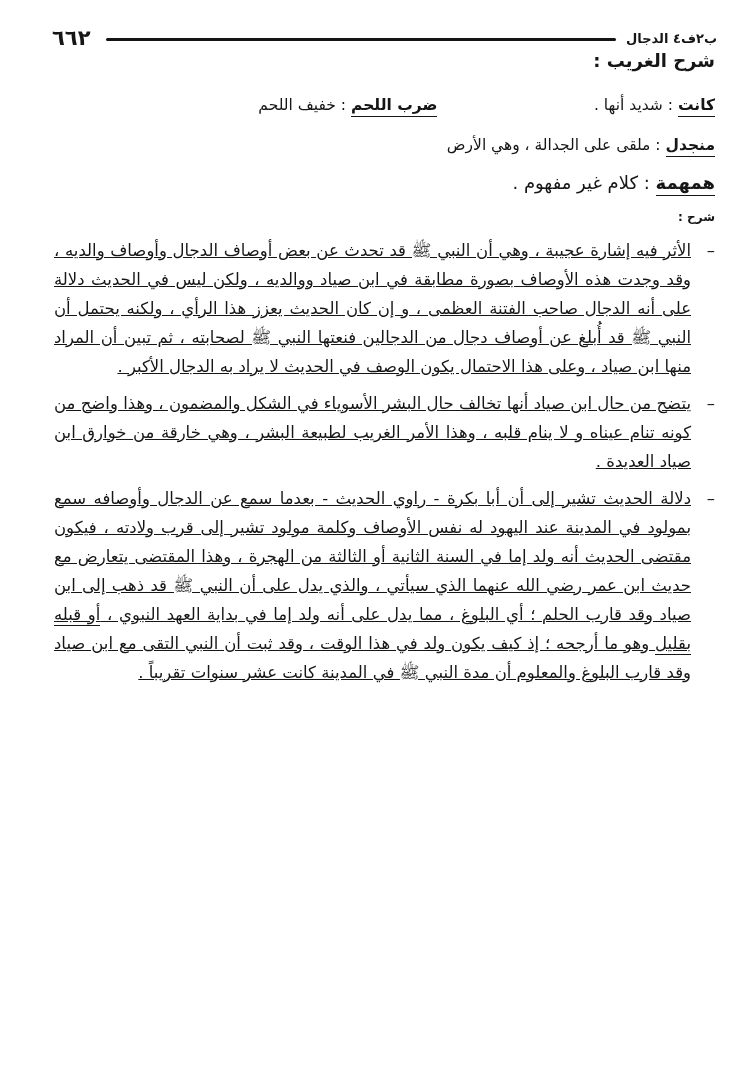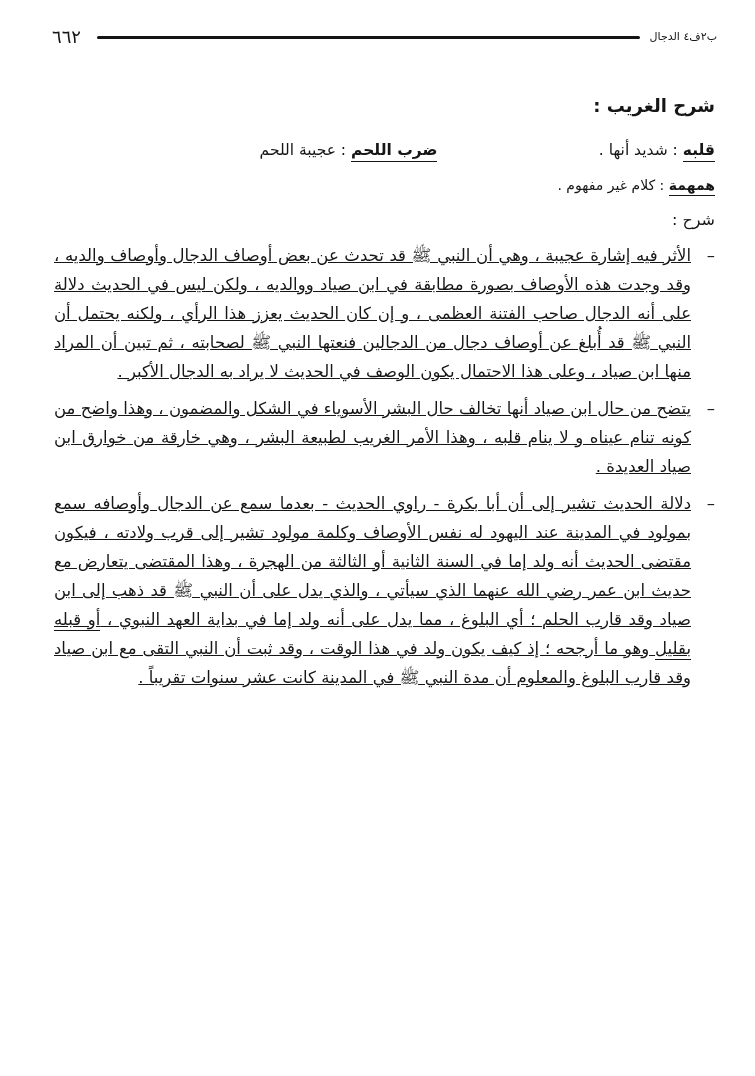--- a/index.html
+++ b/index.html
@@ -14,68 +14,67 @@
     direction: rtl;
     overflow: hidden;
   }
   
   .header {
     display: flex;
     align-items: center;
     padding: 26px 38px 0 52px;
   }
   .header-title {
-    font-weight: normal;
-    font-size: 11px;
+    font-weight: bold;
+    font-size: 13px;
     white-space: nowrap;
     letter-spacing: 0.5px;
   }
   .header-rule {
     flex: 1;
     height: 3px;
     background: #141414;
     margin: 2px 10px 0 16px;
     border-radius: 2px;
   }
   .page-number {
-    font-weight: normal;
-    font-size: 18px;
+    font-weight: bold;
+    font-size: 21px;
     white-space: nowrap;
     letter-spacing: 2px;
   }
   
   .content { padding: 0 40px 0 54px; }
   .gharib-heading {
-    margin-top: 48px;
     font-size: 18px;
     font-weight: bold;
   }
   .gharib-grid {
     display: grid;
     grid-template-columns: 42% 58%;
     margin-top: 22px;
     row-gap: 15px;
     font-size: 15.5px;
     line-height: 1.6;
   }
   .entry { white-space: nowrap; }
   .term {
     font-weight: bold;
     border-bottom: 1.5px solid #161616;
     padding-bottom: 2px;
     margin-top: 37px;
   }
   .gharib-full {
     margin-top: 14px;
-    font-size: 14px;
+    font-size: 18px;
   }
   .sharh-heading {
     margin-top: 17px;
-    font-size: 16px;
-    font-weight: normal;
+    font-size: 12px;
+    font-weight: bold;
   }
   
   .bullets { margin-top: 12px; }
   .bullet {
     display: flex;
     font-size: 16.5px;
     line-height: 29px;
     margin-bottom: 8px;
   }
   .bullet .dash {
@@ -103,28 +102,32 @@
     <span class="page-number">٦٦٢</span>
   </div>
 
   <div class="content">
 
     <div class="gharib-heading">شرح الغريب :</div>
 
     <div class="gharib-grid">
 
       <div class="entry">
-        <span class="term">قلبه</span>
+        <span class="term">كانت</span>
         <span class="def">: شديد أنها .</span>
       </div>
       <div class="entry">
         <span class="term">ضرب اللحم</span>
-        <span class="def">: عجيبة اللحم</span>
+        <span class="def">: خفيف اللحم</span>
       </div>
 
+      <div class="entry">
+        <span class="term">منجدل</span>
+        <span class="def">: ملقى على الجدالة ، وهي الأرض</span>
+      </div>
     </div>
 
     <div class="gharib-full">
       <span class="term">همهمة</span>
       <span class="def">: كلام غير مفهوم .</span>
     </div>
 
     <div class="sharh-heading">شرح :</div>
 
     <div class="bullets">

